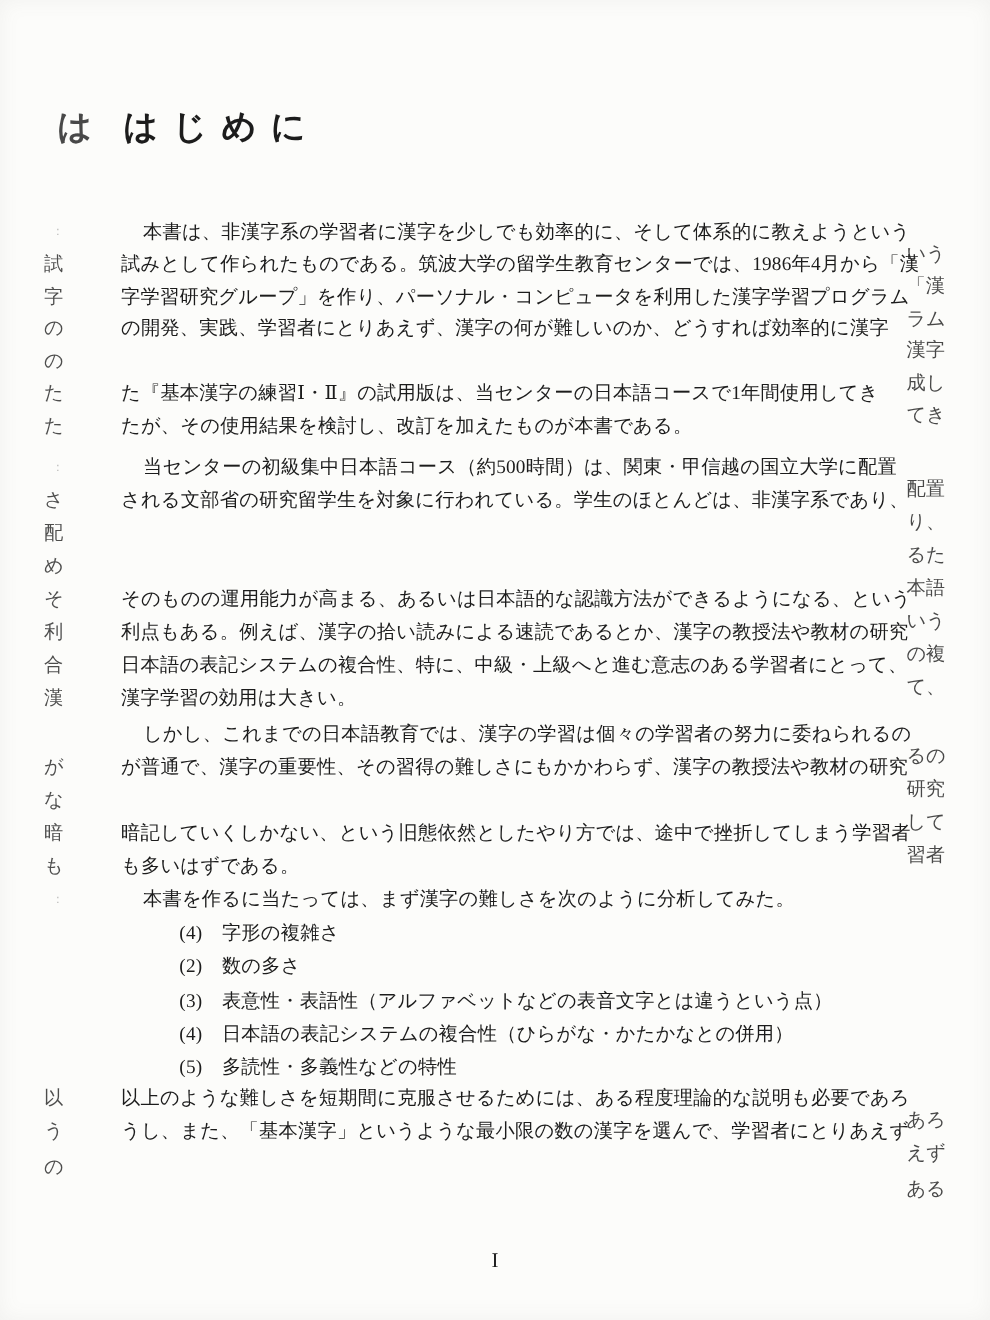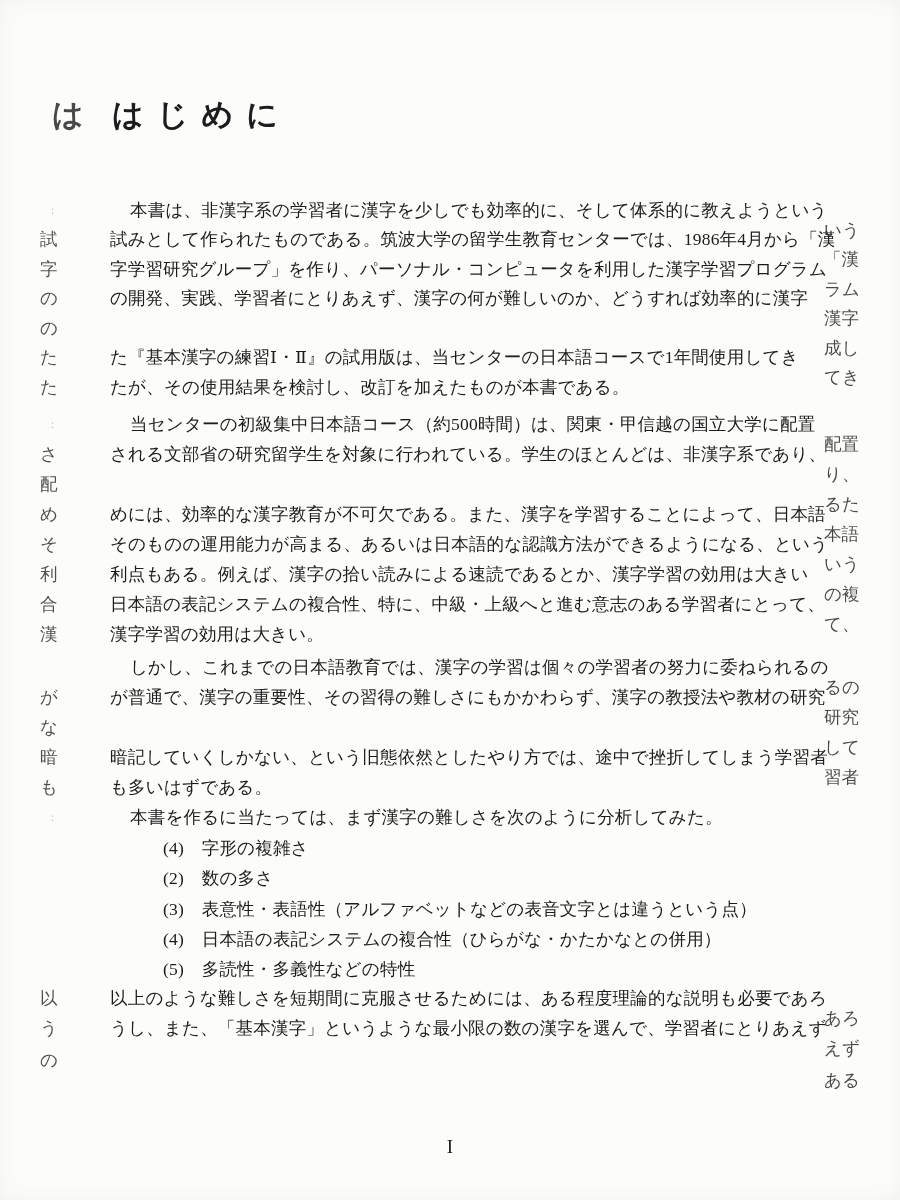--- a/index.html
+++ b/index.html
@@ -95,31 +95,30 @@
       <span class="gl">さ</span>
       <span class="main" style="left:110px">される文部省の研究留学生を対象に行われている。学生のほとんどは、非漢字系であり、</span>
       <span class="gr">り、</span>
     </div>
   <div class="line" style="top:472px">
       <span class="gl">配</span>
       <span class="gr">るた</span>
     </div>
   <div class="line" style="top:502px">
       <span class="gl">め</span>
-      <span class="main" style="left:110px">めには、効率的な漢字教育が不可欠である。また、漢字を学習することによって、日本語</span>
       <span class="gr">本語</span>
     </div>
   <div class="line" style="top:532px">
       <span class="gl">そ</span>
       <span class="main" style="left:110px">そのものの運用能力が高まる、あるいは日本語的な認識方法ができるようになる、という</span>
       <span class="gr">いう</span>
     </div>
   <div class="line" style="top:562px">
       <span class="gl">利</span>
-      <span class="main" style="left:110px">利点もある。例えば、漢字の拾い読みによる速読であるとか、漢字学習の効用は大きい</span>
+      <span class="main" style="left:110px">利点もある。例えば、漢字の拾い読みによる速読であるとか、漢字の教授法や教材の研究</span>
       <span class="gr">の複</span>
     </div>
   <div class="line" style="top:592px">
       <span class="gl">合</span>
       <span class="main" style="left:110px">日本語の表記システムの複合性、特に、中級・上級へと進む意志のある学習者にとって、</span>
       <span class="gr">て、</span>
     </div>
   <div class="line" style="top:622px">
       <span class="gl">漢</span>
       <span class="main" style="left:110px">漢字学習の効用は大きい。</span>

